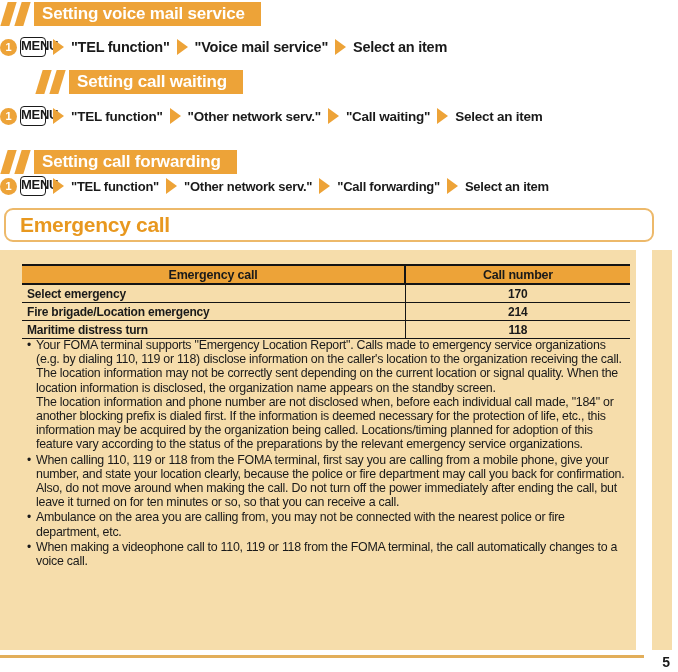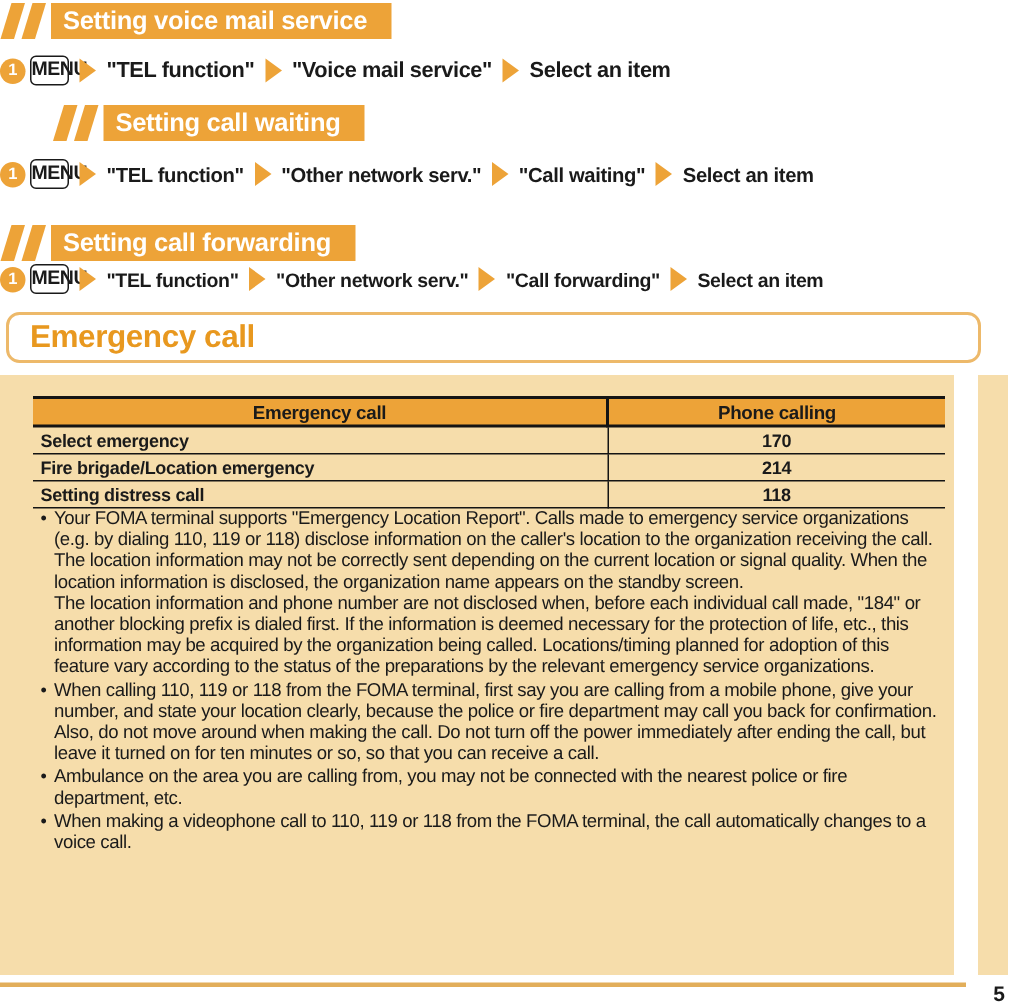--- a/index.html
+++ b/index.html
@@ -305,34 +305,34 @@
 <div id="content-panel">
 
   <table id="emergency-table">
     <colgroup>
         <col class="c1">
         <col class="c2">
       </colgroup>
     <thead>
       <tr>
         <th class="col-name">Emergency call</th>
-        <th class="col-num">Phone calling</th>
+        <th class="col-num">Call number</th>
       </tr>
     </thead>
     <tbody>
       <tr>
         <td class="col-name">Select emergency</td>
         <td class="col-num">170</td>
       </tr>
       <tr>
         <td class="col-name">Fire brigade/Location emergency</td>
         <td class="col-num">214</td>
       </tr>
       <tr>
-        <td class="col-name">Setting distress call</td>
+        <td class="col-name">Maritime distress turn</td>
         <td class="col-num">118</td>
       </tr>
     </tbody>
   </table>
 
   <div id="notes">
 
     <div class="note-item">
       <span class="note-bullet">•</span>
       <div class="note-body">

